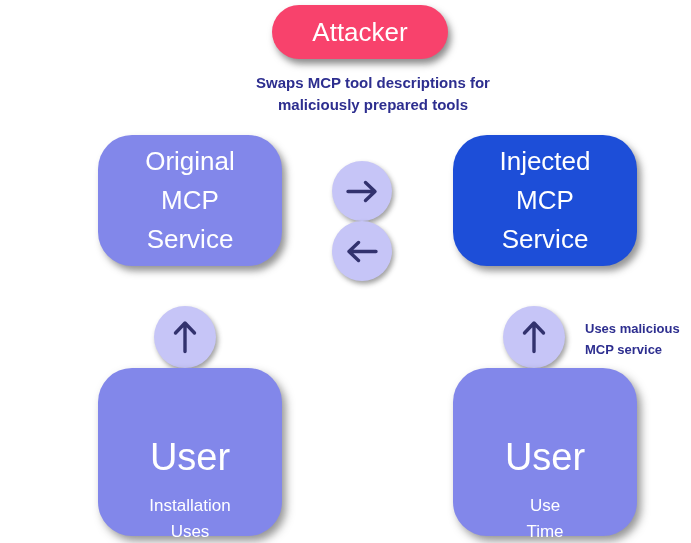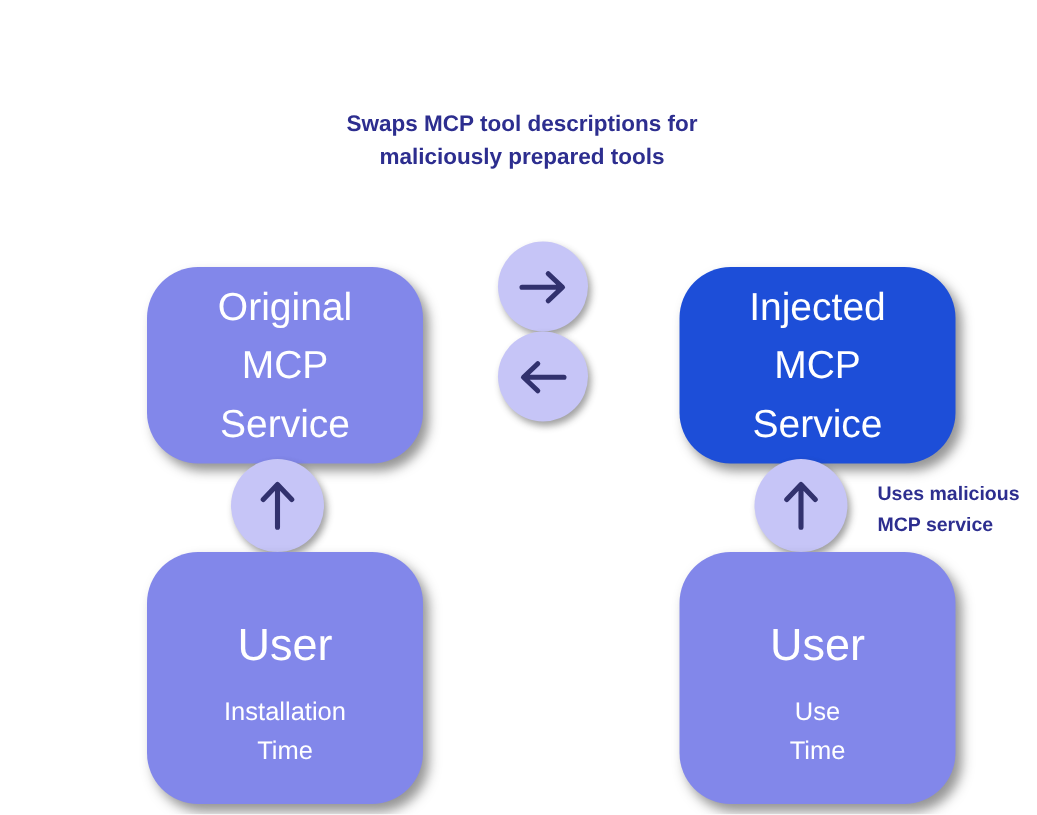--- a/index.html
+++ b/index.html
@@ -10,31 +10,30 @@
   
   .attacker-pill{
     position:absolute;left:272px;top:5px;width:176px;height:54px;
     background:#F8426C;border-radius:27px;
     display:flex;align-items:center;justify-content:center;
     color:#ffffff;font-size:26px;
     box-shadow:3px 5px 7px rgba(45,45,45,.55);
   }
   
   .attack-desc{
-    position:absolute;left:148px;top:72px;width:400px;
+    position:absolute;left:173px;top:72px;width:400px;
     text-align:center;color:#2D2E8F;font-weight:700;font-size:15px;
     line-height:1.45;white-space:pre-line;
   }
   
   .service-box{
     position:absolute;top:135px;width:184px;height:131px;border-radius:34px;
     display:flex;align-items:center;justify-content:center;text-align:center;
     color:#ffffff;font-size:26px;line-height:1.5;white-space:pre-line;
     box-shadow:4px 5px 7px rgba(45,45,45,.5);
-    margin-top:43px;
   }
   .original{left:98px;background:#8287EA;}
   .injected{left:453px;background:#1d4ed8;}
   
   .circle{
     position:absolute;background:#C6C5F7;border-radius:50%;
     display:flex;align-items:center;justify-content:center;
     box-shadow:2px 3px 5px rgba(45,45,45,.45);
   }
   .swap-circle{width:60px;height:60px;left:332px;}
@@ -53,28 +52,31 @@
   .left-label{left:4px;width:144px;text-align:center;}
   .right-label{left:585px;width:108px;text-align:left;}
   
   .user-box{
     position:absolute;top:368px;width:184px;height:168px;border-radius:34px;
     background:#8287EA;color:#ffffff;text-align:center;
     box-shadow:4px 5px 8px rgba(45,45,45,.5);
   }
   .user-left{left:98px;}
   .user-right{left:453px;}
-  .user-title{margin-top:46px;font-size:30px;}
+  .user-title{margin-top:68px;font-size:38px;}
   .user-subtitle{margin-top:14px;font-size:17px;line-height:1.5;white-space:pre-line;}
 </style>
 </head>
 <body>
 
 <div class="canvas">
 
+  <div class="attacker-pill">
+    <span>Attacker</span>
+  </div>
 
   <div class="attack-desc">Swaps MCP tool descriptions for
 maliciously prepared tools</div>
 
   <div class="service-box original">
     <span>Original
 MCP
 Service</span>
   </div>
 
@@ -116,21 +118,21 @@
     </span>
   </div>
 
 
   <div class="side-label right-label">Uses malicious
 MCP service</div>
 
   <div class="user-box user-left">
     <div class="user-title">User</div>
     <div class="user-subtitle">Installation
-Time</div>
+Uses</div>
   </div>
 
   <div class="user-box user-right">
     <div class="user-title">User</div>
     <div class="user-subtitle">Use
 Time</div>
   </div>
 
 </div>
 

